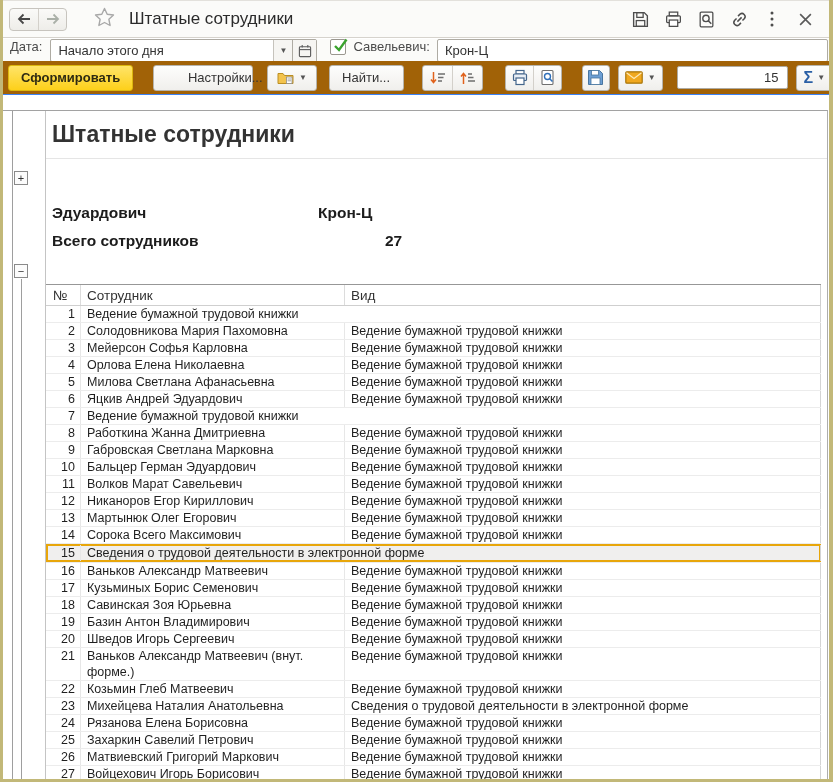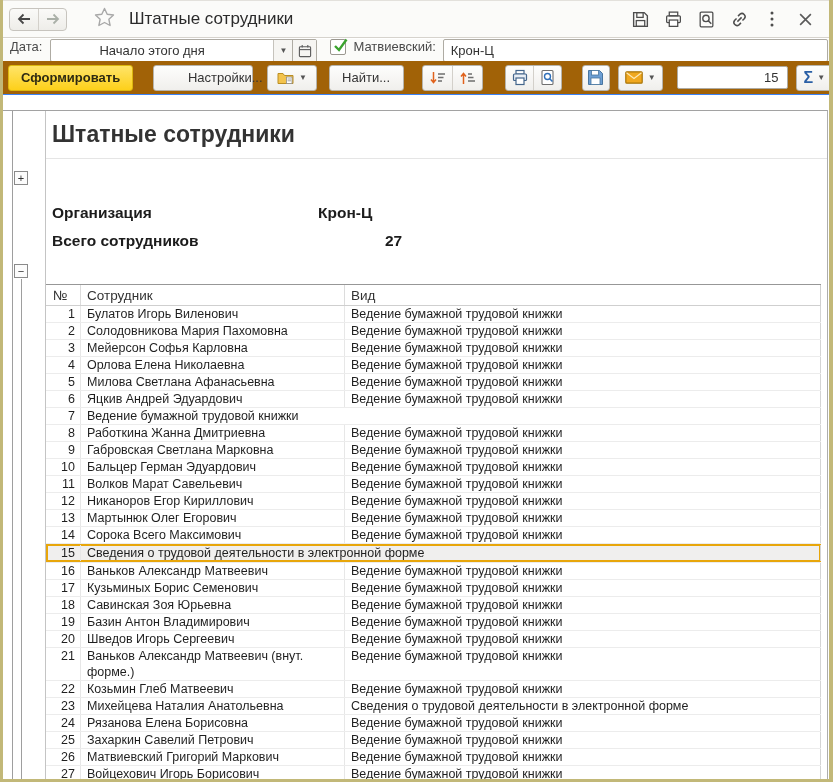--- a/index.html
+++ b/index.html
@@ -22,21 +22,21 @@
   .page-title { margin-left:14px; font-size:17px; color:#2b2b2b; }
   .tb-icons { margin-left:auto; margin-right:18px; display:flex; align-items:center; gap:13px; }
   .tb-ic { width:20px; height:20px; display:flex; align-items:center; justify-content:center; cursor:pointer; }
 
   
   .paramsbar { position:absolute; top:39px; left:0; width:833px; height:33px;
     background:#fbfbf9; border-bottom:1px solid #d6d3cd; display:flex; align-items:flex-start; }
   .plabel { font-size:13px; color:#4a4a4a; }
   .lab-date { margin-left:10px; }
   .combo { margin-left:8px; width:267px; height:23px; background:#fff;
-    border:1px solid #aeaba3; border-radius:2px; display:flex; align-items:stretch;padding-left:41px; }
+    border:1px solid #aeaba3; border-radius:2px; display:flex; align-items:stretch; }
   .combo-text { flex:1; font-size:13px; line-height:21px; padding-left:7px; white-space:nowrap; overflow:hidden; }
   .combo-dd { width:19px; border-left:1px solid #c6c3bc; background:#f6f5f2;
     display:flex; align-items:center; justify-content:center; font-size:8px; color:#555; cursor:pointer; }
   .combo-cal { width:24px; border-left:1px solid #aeaba3; background:#f6f5f2;
     display:flex; align-items:center; justify-content:center; cursor:pointer; }
   .checkbox { margin-left:13px; width:16px; height:16px; border:1px solid #9a978f; border-radius:2px;
     background:#fff; position:relative; cursor:pointer; }
   .checkbox svg { position:absolute; left:1px; top:-3px; }
   .lab-org { margin-left:7px; }
   .org-input { margin-left:7px; flex:1; margin-right:5px; height:23px; background:#fff;
@@ -179,21 +179,21 @@
         <path d="M1.5 6 h12" stroke="#5c5c5c" stroke-width="1.2"></path>
         <path d="M4.5 1.2 v2.6 M10.5 1.2 v2.6" stroke="#5c5c5c" stroke-width="1.2"></path>
       </svg>
     </div>
   </div>
   <div class="checkbox">
     <svg width="17" height="17" viewBox="0 0 17 17">
       <path d="M3 9 L7 13 L14.5 2.5" stroke="#3aa32e" stroke-width="2.4" fill="none"></path>
     </svg>
   </div>
-  <span class="plabel lab-org">Матвиевский:</span>
+  <span class="plabel lab-org">Савельевич:</span>
   <div class="org-input">Крон-Ц</div>
 </div>
 
 <div class="toolbar">
   <button class="btn btn-generate">Сформировать</button>
   <button class="btn btn-settings">Настройки...</button>
   <button class="btn btn-variants">
     <svg width="17" height="15" viewBox="0 0 17 15">
       <path d="M1 3.5 h5 l1.5 2 h8.5 v8 h-15 z" fill="#f3c34d" stroke="#bb8e22" stroke-width="1"></path>
       <rect x="9.5" y="7" width="5.5" height="6.5" fill="#fff" stroke="#8d8d8d" stroke-width="0.8"></rect>
@@ -260,35 +260,34 @@
   <div class="vline vl-margin"></div>
   <div class="vline vl-group"></div>
   <div class="vline vl-sheet"></div>
   <div class="expander exp-plus">+</div>
   <div class="expander exp-minus">−</div>
 
   <div class="sheet">
     <div class="rpt-title">Штатные сотрудники</div>
     <div class="sheet-hline"></div>
 
-    <div class="meta m-org-l">Организация</div>
+    <div class="meta m-org-l">Эдуардович</div>
     <div class="meta m-org-v">Крон-Ц</div>
     <div class="meta m-tot-l">Всего сотрудников</div>
     <div class="meta m-tot-v">27</div>
 
     <div class="tablewrap">
       <div class="thead">
         <div class="h-num">№</div>
         <div class="h-name">Сотрудник</div>
         <div class="h-kind">Вид</div>
       </div>
       <div id="tbody">
           <div class="trow">
             <div class="c-num">1</div>
-            <div class="c-name">Булатов Игорь Виленович</div>
             <div class="c-kind">Ведение бумажной трудовой книжки</div>
           </div>
           <div class="trow">
             <div class="c-num">2</div>
             <div class="c-name">Солодовникова Мария Пахомовна</div>
             <div class="c-kind">Ведение бумажной трудовой книжки</div>
           </div>
           <div class="trow">
             <div class="c-num">3</div>
             <div class="c-name">Мейерсон Софья Карловна</div>

